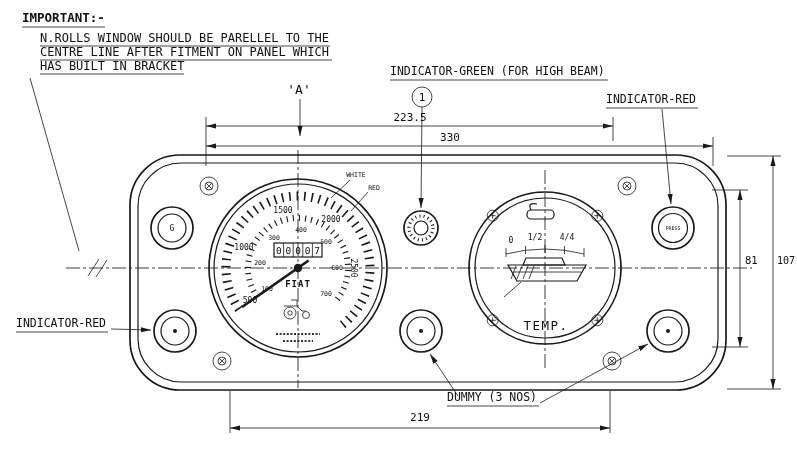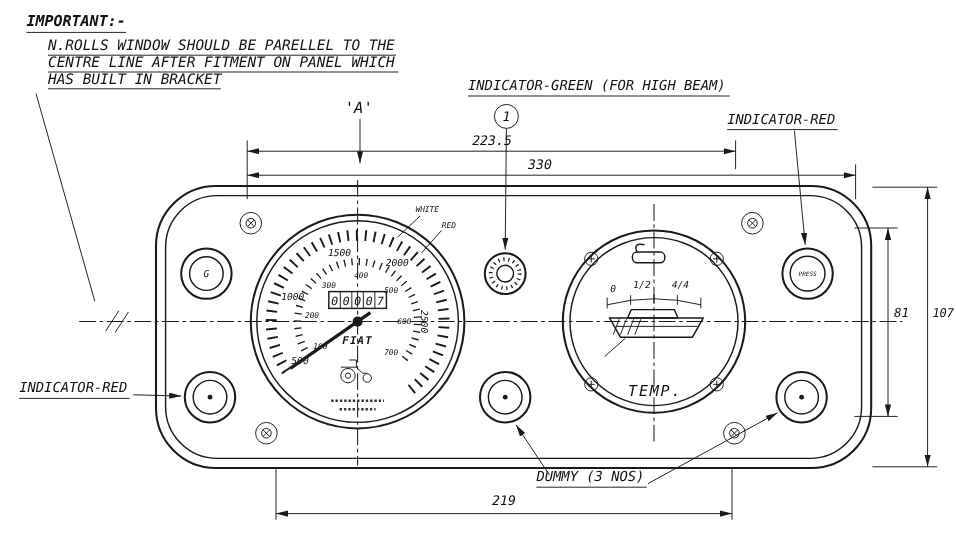--- a/index.html
+++ b/index.html
@@ -1,16 +1,16 @@
 <!DOCTYPE html>
 <html><head>
 <meta charset="utf-8">
 <style>
   html,body{margin:0;padding:0;background:#ffffff;}
-  .stage{width:797px;height:450px;position:relative;background:#fff;overflow:hidden;font-style:italic;}
+  .stage{width:797px;height:450px;position:relative;background:#fff;overflow:hidden;}
   svg text{font-family:"DejaVu Sans Mono","Liberation Mono",monospace;fill:#111;}
   .ol{stroke:#1a1a1a;fill:none;stroke-width:1.7;}
   .ml{stroke:#1a1a1a;fill:none;stroke-width:1.2;}
   .tl{stroke:#1a1a1a;fill:none;stroke-width:0.8;}
   .cl{stroke:#1a1a1a;fill:none;stroke-width:0.85;stroke-dasharray:14 3 3 3;}
   .tick-outer{stroke:#1a1a1a;fill:none;stroke-width:9;stroke-dasharray:1.6 5.8;}
   .tick-inner{stroke:#1a1a1a;fill:none;stroke-width:6;stroke-dasharray:1.1 5;}
   .lamp-tex{stroke:#1a1a1a;fill:none;stroke-width:3.2;stroke-dasharray:1 3.2;}
   .print{stroke:#333;fill:none;stroke-width:2;stroke-dasharray:2 1.6;}
 </style>

